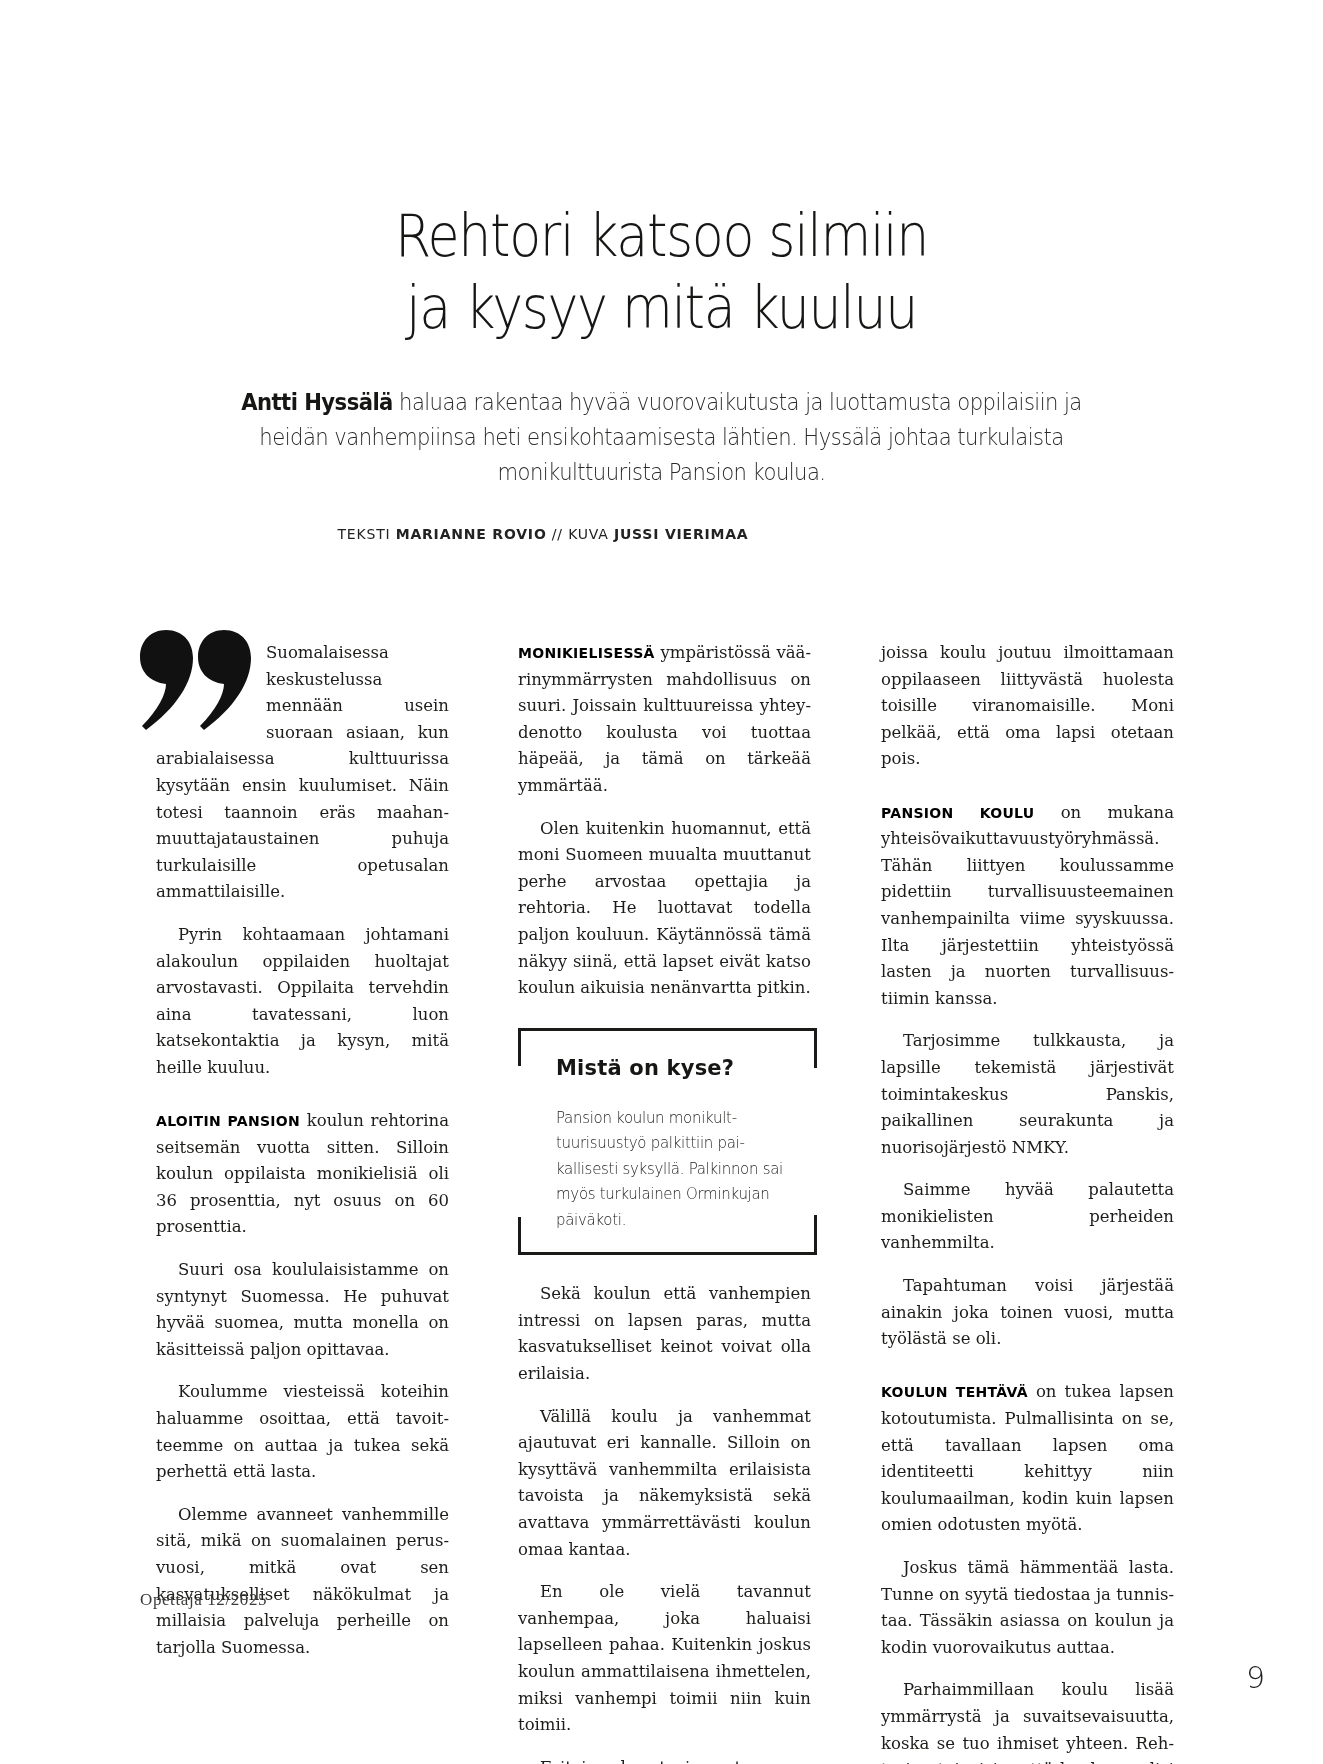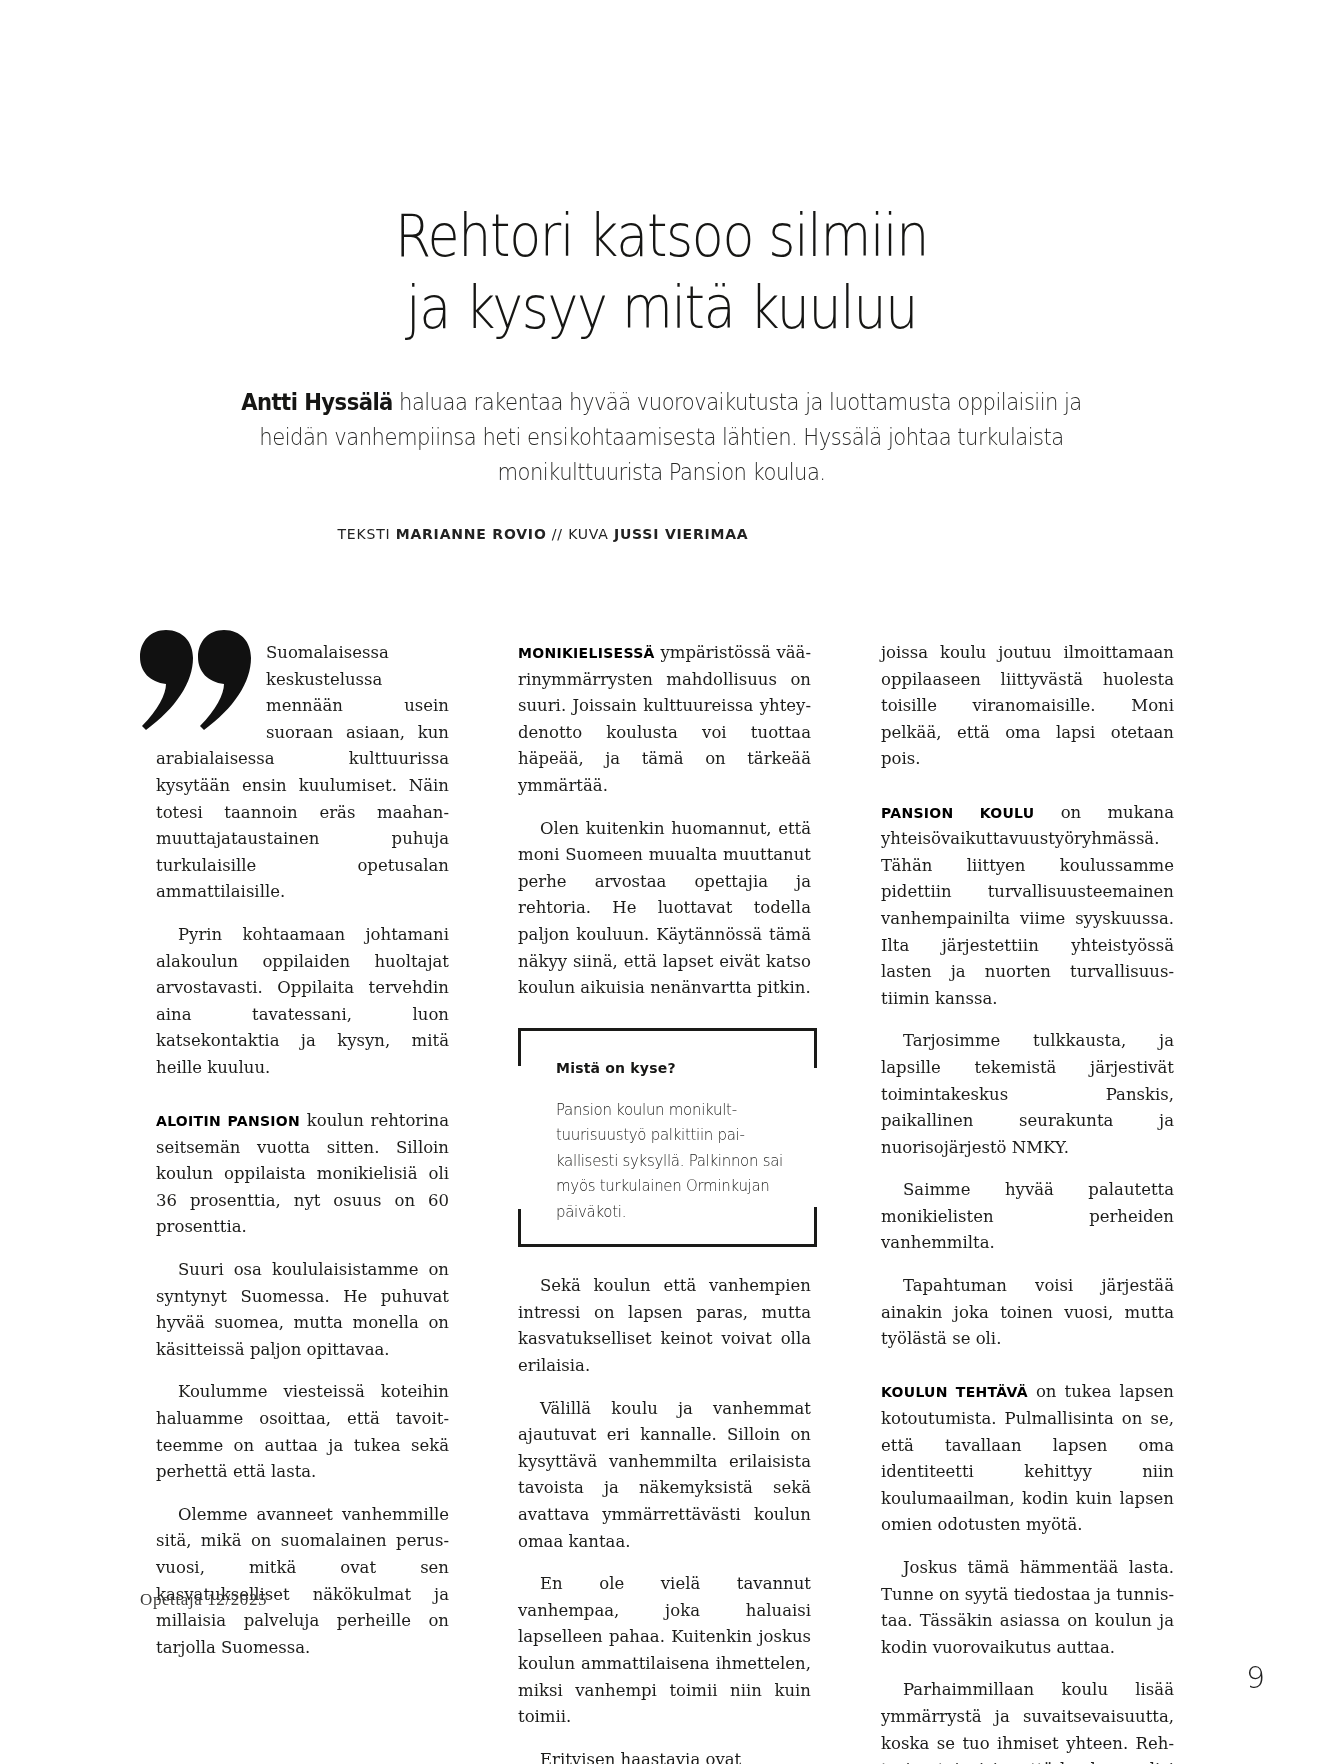--- a/index.html
+++ b/index.html
@@ -51,22 +51,22 @@
     position: relative; margin: 26px 10px 26px 16px; padding: 26px 32px 22px 38px;
   }
   .factbox .corner { position: absolute; background: #1a1a18; }
   .fb-top { left: 0; right: 0; top: 0; height: 3px; }
   .fb-bottom { left: 0; right: 0; bottom: 0; height: 3px; }
   .fb-tl { left: 0; top: 0; width: 3px; height: 38px; }
   .fb-tr { right: 0; top: 0; width: 3px; height: 40px; }
   .fb-bl { left: 0; bottom: 0; width: 3px; height: 38px; }
   .fb-br { right: 0; bottom: 0; width: 3px; height: 40px; }
   .factbox h3 {
-    margin: 0 0 16px 0; font-family: "DejaVu Sans", sans-serif; font-weight: 700;
-    font-size: 14px; line-height: 28px; color: #161614; letter-spacing: 0.2px;
+    margin: 0 0 24px 0; font-family: "DejaVu Sans", sans-serif; font-weight: 700;
+    font-size: 21px; line-height: 28px; color: #161614; letter-spacing: 0.2px;
   }
   .factbox p {
     margin: 0; text-indent: 0; font-family: "DejaVu Sans", sans-serif; font-weight: 300;
     font-size: 15px; line-height: 25.5px; text-align: left; color: #1f1f1d;
     letter-spacing: -0.3px;
   }
   .end-mark {
     display: inline-block; width: 9px; height: 9px; border: 1.5px solid #1a1a18;
     border-radius: 50%; margin-left: 6px; vertical-align: 1px;
   }

